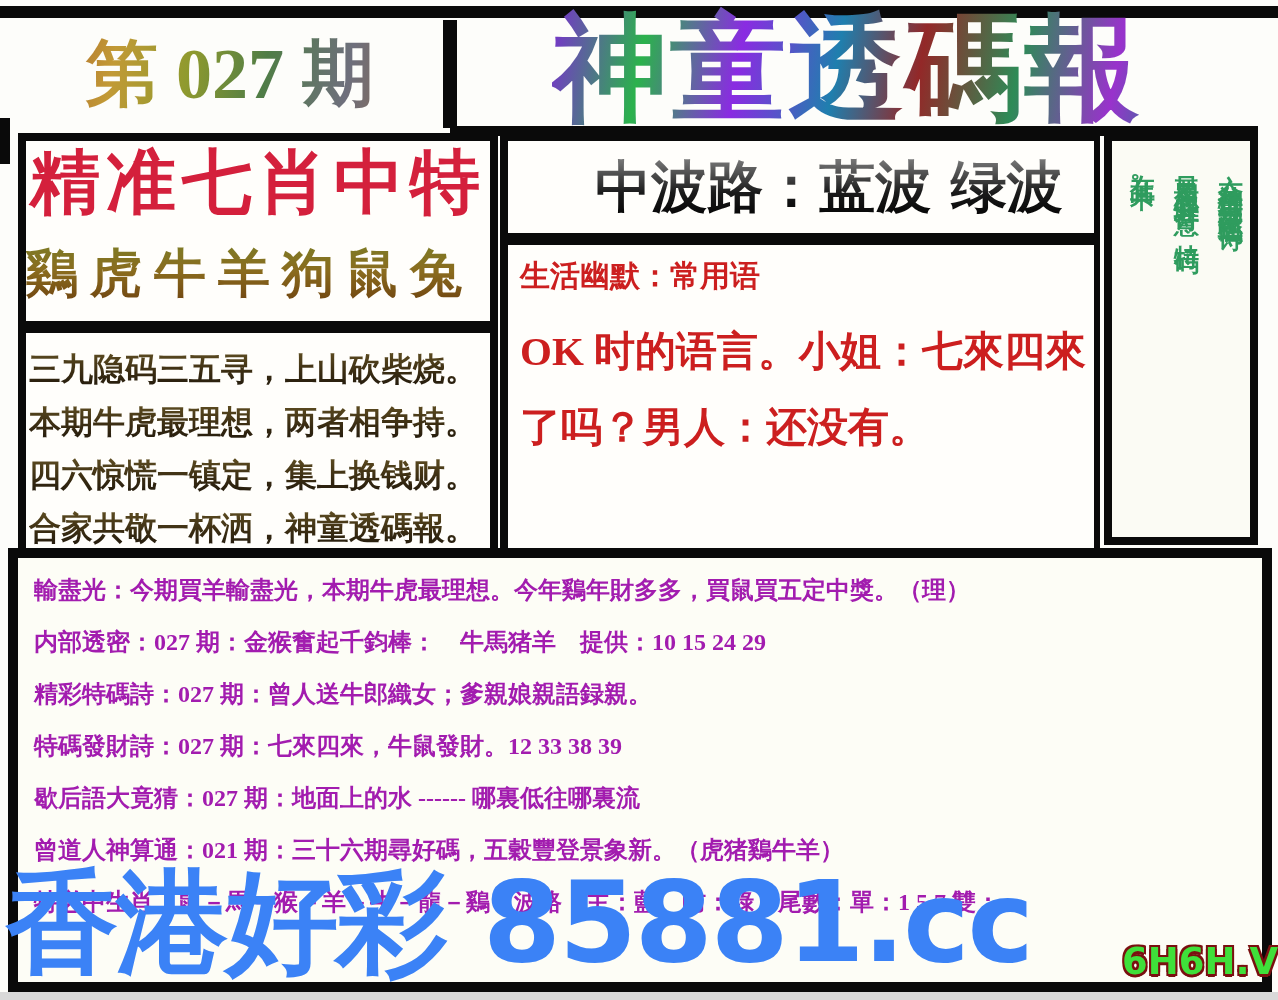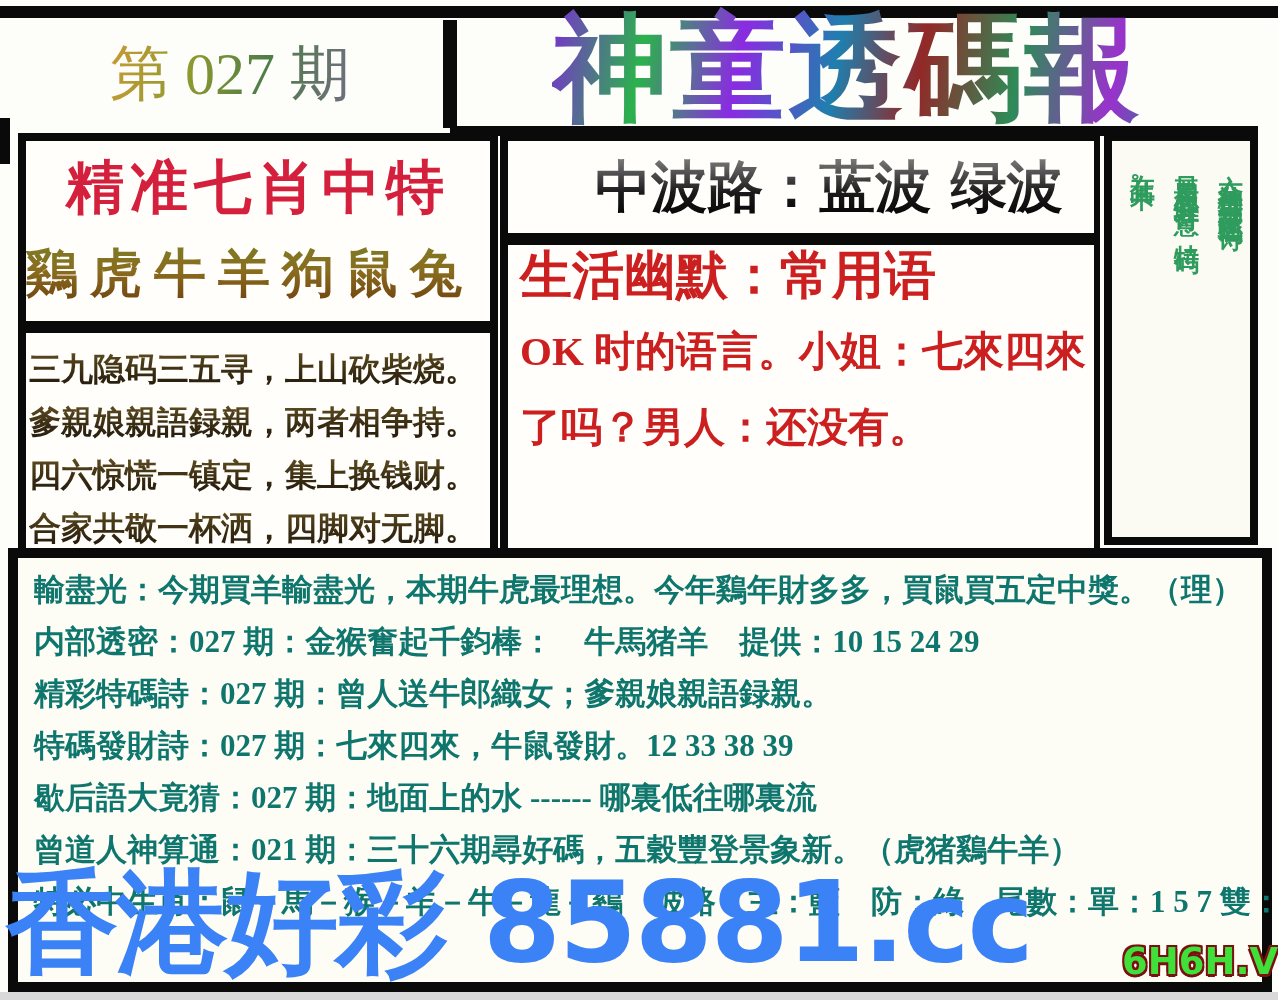--- a/index.html
+++ b/index.html
@@ -9,21 +9,21 @@
     font-family:"Liberation Serif", serif;
   }
   .sheet{position:absolute;left:0;top:0;width:1278px;height:1000px;background:#fdfdfa;}
   .abs{position:absolute;}
   .black{background:#0a0a0a;}
 
   
   .top-bar{left:0;top:6px;width:1278px;height:12px;}
   .issue{
     left:28px;top:18px;width:404px;height:112px;
-    font-size:60px;font-weight:normal;text-align:center;line-height:112px;
+    font-size:72px;font-weight:bold;text-align:center;line-height:112px;
     font-family:"Liberation Serif", serif;white-space:nowrap;
     background:linear-gradient(100deg,#a8542a 0%,#c29a36 22%,#8f9a2e 40%,#4f7d46 58%,#6e6f7c 78%,#96663a 100%);
     -webkit-background-clip:text;background-clip:text;color:transparent;
   }
   .header-divider{left:443px;top:20px;width:14px;height:108px;}
   .masthead{
     left:552px;top:6px;width:680px;height:124px;
     font-size:116px;font-weight:900;line-height:124px;letter-spacing:2px;white-space:nowrap;
     font-family:"DejaVu Sans", sans-serif;
     background:linear-gradient(100deg,#7a2fd0 0%,#2bb24c 14%,#8a2be2 28%,#1f7fae 42%,#932828 54%,#2e8b57 68%,#9932cc 82%,#20808f 92%,#6a2fd0 100%);
@@ -32,23 +32,23 @@
   .header-underline{left:450px;top:126px;width:808px;height:10px;}
   .left-notch{left:0;top:118px;width:10px;height:46px;}
 
   
   .left-box{
     left:18px;top:133px;width:480px;height:415px;box-sizing:border-box;
     border-left:8px solid #0a0a0a;border-right:8px solid #0a0a0a;border-top:8px solid #0a0a0a;
     background:#fffefb;
   }
   .headline{
-    margin-top:14px;text-align:center;font-size:58px;font-weight:bold;line-height:66px;
+    margin-top:14px;text-align:center;font-size:70px;font-weight:bold;line-height:66px;
     color:#d4203c;letter-spacing:6px;white-space:nowrap;
-    font-family:Liberation Serif, serif;
+    font-family:Liberation Mono, monospace;
   }
   .zodiac{
     margin-top:22px;text-align:left;font-size:52px;font-weight:900;line-height:60px;
     letter-spacing:12px;white-space:nowrap;
     font-family:"DejaVu Sans", sans-serif;
     background:linear-gradient(to bottom,#7d7c26 0%,#8a6b1e 48%,#6f4410 100%);
     background-size:64px 100%;
     -webkit-background-clip:text;background-clip:text;color:transparent;
   }
   .left-divider{margin-top:18px;width:100%;height:12px;background:#0a0a0a;}
@@ -70,42 +70,42 @@
   .wave-row{
     margin-top:10px;text-align:center;font-size:56px;font-weight:900;line-height:72px;white-space:nowrap;
     font-family:"DejaVu Sans", sans-serif;
     background:linear-gradient(to bottom,#8f8f8f 0%,#1a1a1a 58%,#000 100%);
     background-size:60px 100%;
     -webkit-background-clip:text;background-clip:text;color:transparent;
   }
   .flip{display:inline-block;transform:scaleX(-1);}
   .mid-divider{margin-top:10px;width:100%;height:12px;background:#0a0a0a;}
   .humor{padding-left:12px;color:#cc1f1f;font-weight:bold;font-family:"Liberation Serif", serif;}
-  .humor-line-0{margin-top:6px;font-size:52px;line-height:50px;white-space:nowrap;}
+  .humor-line-0{margin-top:6px;font-size:30px;line-height:50px;white-space:nowrap;}
   .humor-line{margin-top:24px;font-size:41px;line-height:52px;white-space:nowrap;}
 
   
   .right-box{
     left:1104px;top:133px;width:154px;height:412px;box-sizing:border-box;
     border:8px solid #0a0a0a;background:#fbfbf4;
   }
   .v-text{
     writing-mode:vertical-rl;height:100%;box-sizing:border-box;padding:14px 8px;
     color:#2f9c5e;font-weight:bold;font-family:"Liberation Serif", serif;
   }
   .v-col{font-size:25px;letter-spacing:5px;line-height:44px;}
 
   
   .bottom-box{
     left:8px;top:548px;width:1264px;height:444px;box-sizing:border-box;
     border:10px solid #0a0a0a;background:#fdfdf6;
   }
   .bottom-lines{padding:6px 0 0 16px;}
   .b-line{
-    font-size:31px;font-weight:bold;line-height:52px;color:#0f766e;white-space:nowrap;
+    font-size:24px;font-weight:bold;line-height:52px;color:#a21caf;white-space:nowrap;
     font-family:"Liberation Serif", serif;
   }
 
   
   .watermark{
     left:6px;top:862px;z-index:20;white-space:nowrap;
     font-size:112px;font-weight:900;letter-spacing:-2px;line-height:120px;
     color:#3b82f6;font-family:"DejaVu Sans", sans-serif;
   }
   .site-badge{
@@ -131,23 +131,23 @@
 
   <div class="abs black header-underline"></div>
   <div class="abs black left-notch"></div>
 
   <div class="abs left-box">
     <div class="headline">精准七肖中特</div>
     <div class="zodiac">鷄虎牛羊狗鼠兔</div>
     <div class="left-divider"></div>
     <div class="poem">
       <div class="poem-line">三九隐码三五寻，上山砍柴烧。</div>
-      <div class="poem-line">爹親娘親語録親，两者相争持。</div>
+      <div class="poem-line">本期牛虎最理想，两者相争持。</div>
       <div class="poem-line">四六惊慌一镇定，集上换钱财。</div>
-      <div class="poem-line">合家共敬一杯洒，四脚对无脚。</div>
+      <div class="poem-line">合家共敬一杯洒，神童透碼報。</div>
     </div>
   </div>
 
   <div class="abs mid-box">
     <div class="wave-row">
       <span class="flip">必</span><span>中波路：蓝波 绿波</span>
     </div>
     <div class="mid-divider"></div>
     <div class="humor">
       <div class="humor-line-0">生活幽默：常用语</div>

